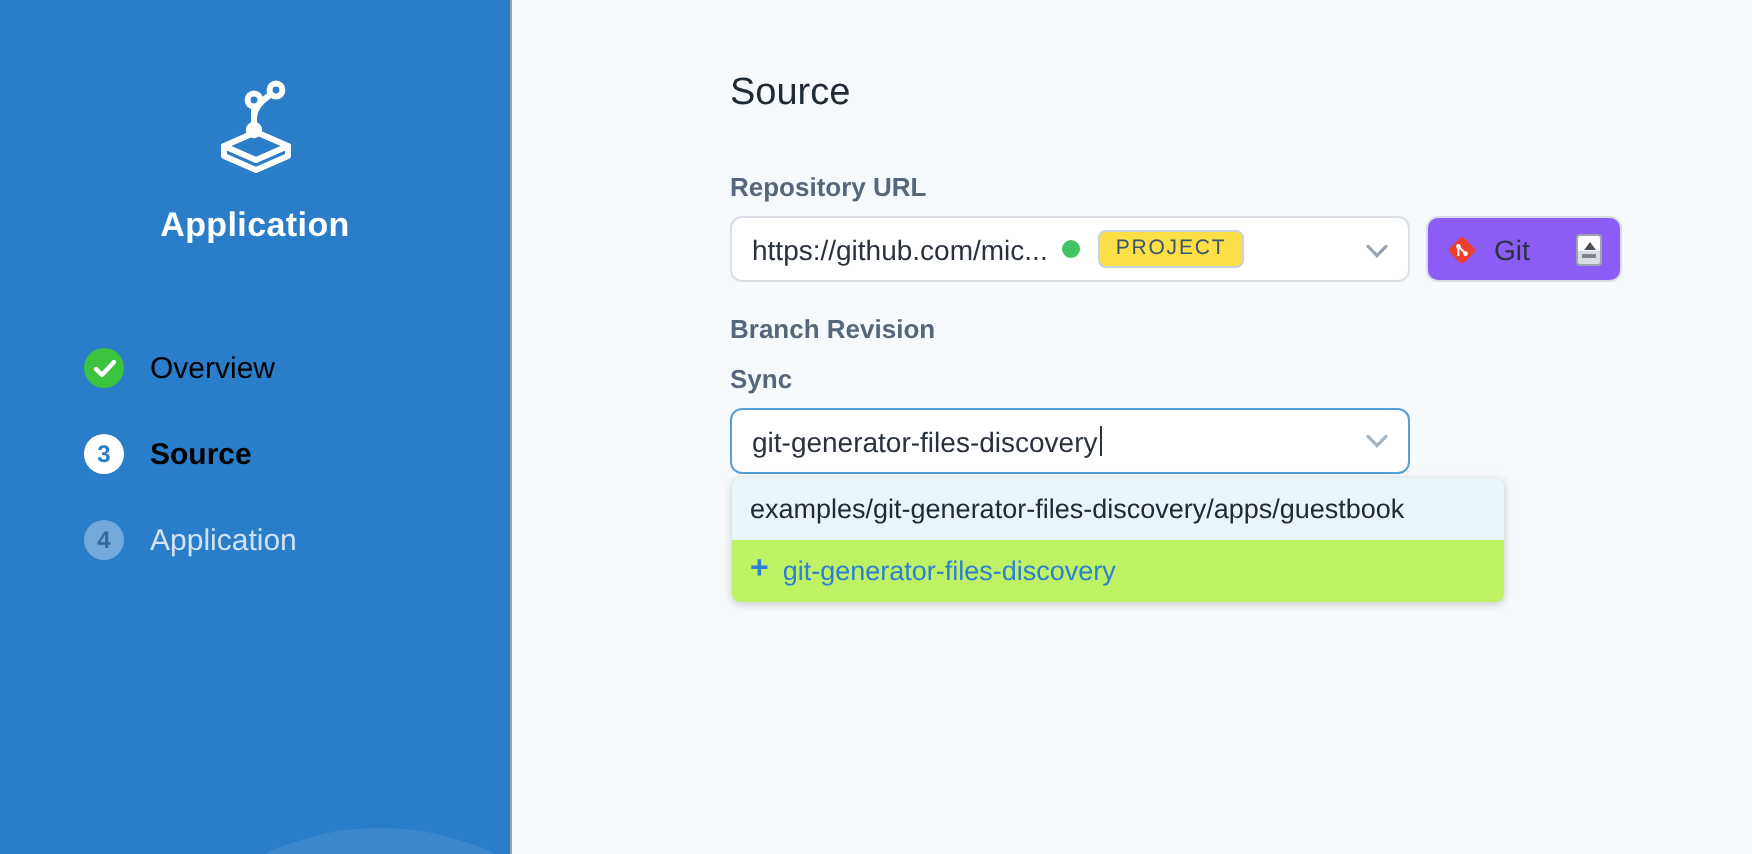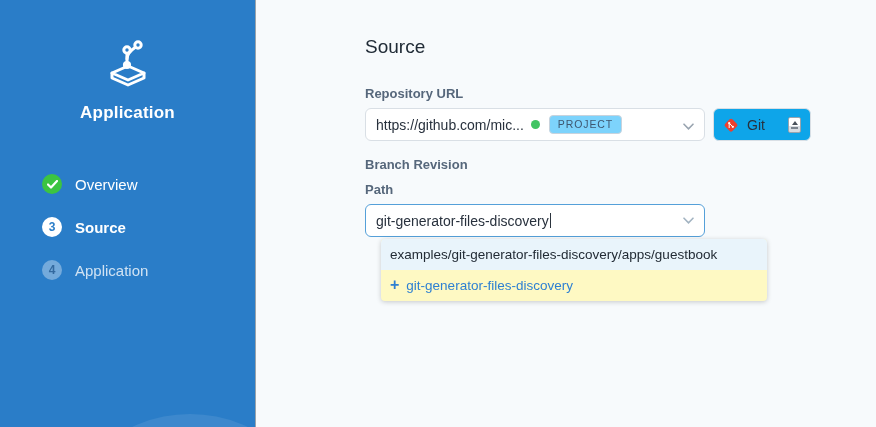--- a/index.html
+++ b/index.html
@@ -23,54 +23,54 @@
   .steps { position:absolute; left:42px; top:174px; display:flex; flex-direction:column; gap:23px; }
   .step { display:flex; align-items:center; gap:13px; height:20px; cursor:pointer; }
   .step-bullet {
     width:20px; height:20px; border-radius:50%; flex:0 0 20px;
     display:flex; align-items:center; justify-content:center;
     font-size:12px; font-weight:700;
   }
   .step-bullet.done { background:#3cc441; }
   .step-bullet.active { background:#ffffff; color:#2a7dc8; }
   .step-bullet.upcoming { background:rgba(255,255,255,0.35); color:#33699f; }
-  .step-label { color:#ffffff; font-size:15px; }
+  .step-label { color:#000000; font-size:15px; }
   .step.is-active .step-label { font-weight:700; }
   .step.is-upcoming .step-label { color:rgba(255,255,255,0.78); }
 
   
   .main { position:absolute; left:315px; top:0; right:0; bottom:0; background:#f7fafc; padding:36px 0 0 50px; }
   .page-title { font-size:19px; font-weight:500; color:#202b36; margin-bottom:28px; }
   .field-label { display:block; font-size:13px; font-weight:700; color:#56677b; margin-bottom:7px;margin-top:10px; }
   .row { display:flex; gap:8px; margin-bottom:16px; }
   .inputbox {
     width:340px; height:33px; background:#fff; border:1px solid #d9dfe5; border-radius:6px;
     display:flex; align-items:center; padding:0 10px; cursor:text;
   }
   .sidebox {
-    width:98px; height:33px; background:#0ea5e9; border:1px solid #d9dfe5; border-radius:6px;
+    width:98px; height:33px; background:#8b5cf6; border:1px solid #d9dfe5; border-radius:6px;
     display:flex; align-items:center; padding:0 9px; cursor:pointer;
   }
   .input-value { font-size:14px; color:#28313d; white-space:nowrap;text-align:right; }
   .repo-dot { width:9px; height:9px; border-radius:50%; background:#41c463; margin-left:7px; flex:0 0 9px; }
   .badge {
-    margin-left:9px; border:1px solid #c8d3dd; border-radius:4px; background:#7dd3fc;
+    margin-left:9px; border:1px solid #c8d3dd; border-radius:4px; background:#fde047;
     padding:2px 8px 3px; font-size:10.5px; letter-spacing:.9px; color:#3e5770; font-weight:500;
   }
   .ml-auto { margin-left:auto; }
   .icon-gap { display:flex; align-items:center; gap:9px; margin-left:auto; }
 
   
   .inputbox.focused { border:1.5px solid #55a0d9; }
   .caret { width:1px; height:15px; background:#2b333d; margin-left:1px; }
 
   
   .path-wrap { position:relative; }
   .dropdown {
-    position:absolute; left:16px; top:35px; width:386px; background:#fef9c3;
+    position:absolute; left:1px; top:35px; width:386px; background:#bef264;
     border-radius:4px; box-shadow:0 1px 5px rgba(0,0,0,0.2); overflow:hidden; z-index:10;
   }
   .dd-item { height:31px; display:flex; align-items:center; padding:0 9px; font-size:13.5px; color:#222b35; white-space:nowrap; cursor:pointer; }
   .dd-item.hl { background:#e9f4fb; }
   .dd-item.add { color:#2e80d2; gap:7px; }
   .dd-item.add .plus { font-size:16px; font-weight:700; line-height:1; margin-top:-2px; }
 
   
   .select-glyph { width:13px; height:16px; border:1px solid #9aa4ae; border-radius:2px; background:linear-gradient(#ffffff 55%, #d9dde2 55%); position:relative; }
   .select-glyph:before { content:""; position:absolute; left:3px; top:3px; border-left:3px solid transparent; border-right:3px solid transparent; border-bottom:4px solid #4a525b; }
@@ -142,21 +142,21 @@
           <path d="M6.2 7.3 V 10.6 M6.9 6.9 L9 9" stroke="#ffffff" stroke-width="1" stroke-linecap="round"></path>
         </svg>
       </span>
       <span class="input-value">Git</span>
       <span class="select-glyph ml-auto"></span>
     </div>
   </div>
 
   <label class="field-label">Branch Revision</label>
 
-  <label class="field-label">Path</label>
+  <label class="field-label">Sync</label>
   <div class="row path-wrap">
     <div class="inputbox focused">
       <span class="input-value">git-generator-files-discovery</span>
       <span class="caret"></span>
       <span class="ml-auto" style="display:flex;">
         <svg width="11" height="7" viewBox="0 0 11 7" fill="none" stroke="#a3b4c2" stroke-width="1.6" stroke-linecap="round">
             <path d="M1 1.2 L5.5 5.8 L10 1.2"></path>
           </svg>
       </span>
     </div>

